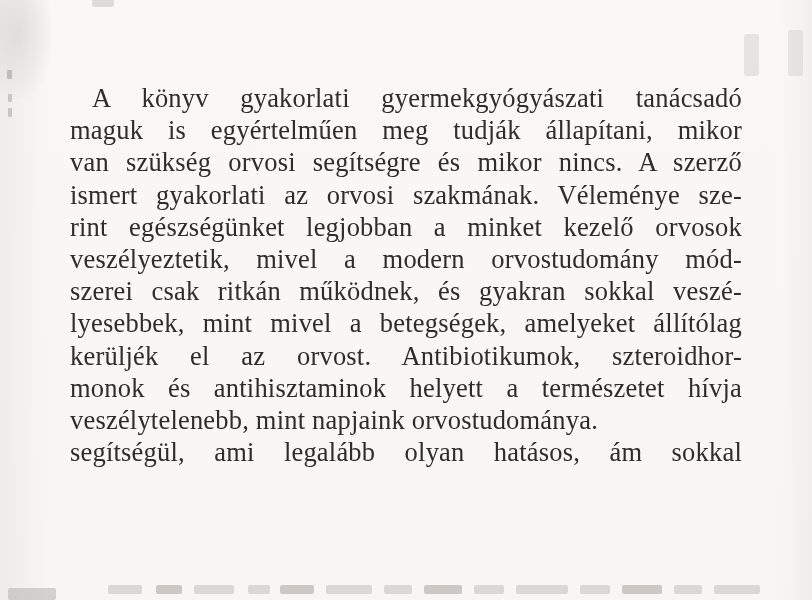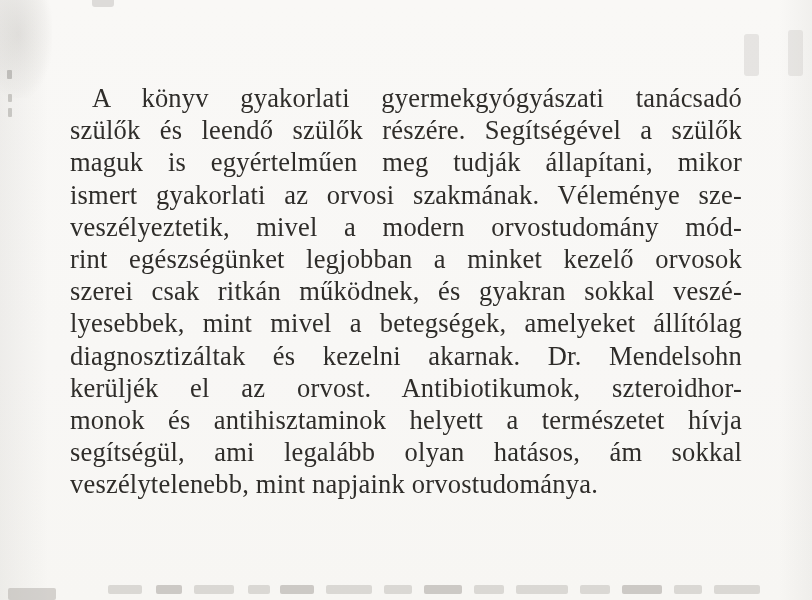--- a/index.html
+++ b/index.html
@@ -134,27 +134,26 @@
       <span class="seg s9"></span>
     <span class="seg s10"></span>
       <span class="seg s11"></span>
       <span class="seg dk s12"></span>
     <span class="seg s13"></span>
       <span class="seg s14"></span>
   </div>
 
   <div class="textblock">
     <div class="line just indent">A könyv gyakorlati gyermekgyógyászati tanácsadó</div>
-    <div class="line just">szülők és leendő szülők részére. Segítségével a szülők</div>
     <div class="line just">maguk is egyértelműen meg tudják állapítani, mikor</div>
+    <div class="line just">van szükség orvosi segítségre és mikor nincs. A szerző</div>
     <div class="line just">ismert gyakorlati az orvosi szakmának. Véleménye sze-</div>
+    <div class="line just">rint egészségünket legjobban a minket kezelő orvosok</div>
     <div class="line just">veszélyeztetik, mivel a modern orvostudomány mód-</div>
-    <div class="line just">rint egészségünket legjobban a minket kezelő orvosok</div>
     <div class="line just">szerei csak ritkán működnek, és gyakran sokkal veszé-</div>
     <div class="line just">lyesebbek, mint mivel a betegségek, amelyeket állítólag</div>
-    <div class="line just">diagnosztizáltak és kezelni akarnak. Dr. Mendelsohn</div>
     <div class="line just">kerüljék el az orvost. Antibiotikumok, szteroidhor-</div>
     <div class="line just">monok és antihisztaminok helyett a természetet hívja</div>
+    <div class="line last">veszélytelenebb, mint napjaink orvostudománya.</div>
     <div class="line just">segítségül, ami legalább olyan hatásos, ám sokkal</div>
-    <div class="line last">veszélytelenebb, mint napjaink orvostudománya.</div>
   </div>
 
 </div>
 
 </body></html>

